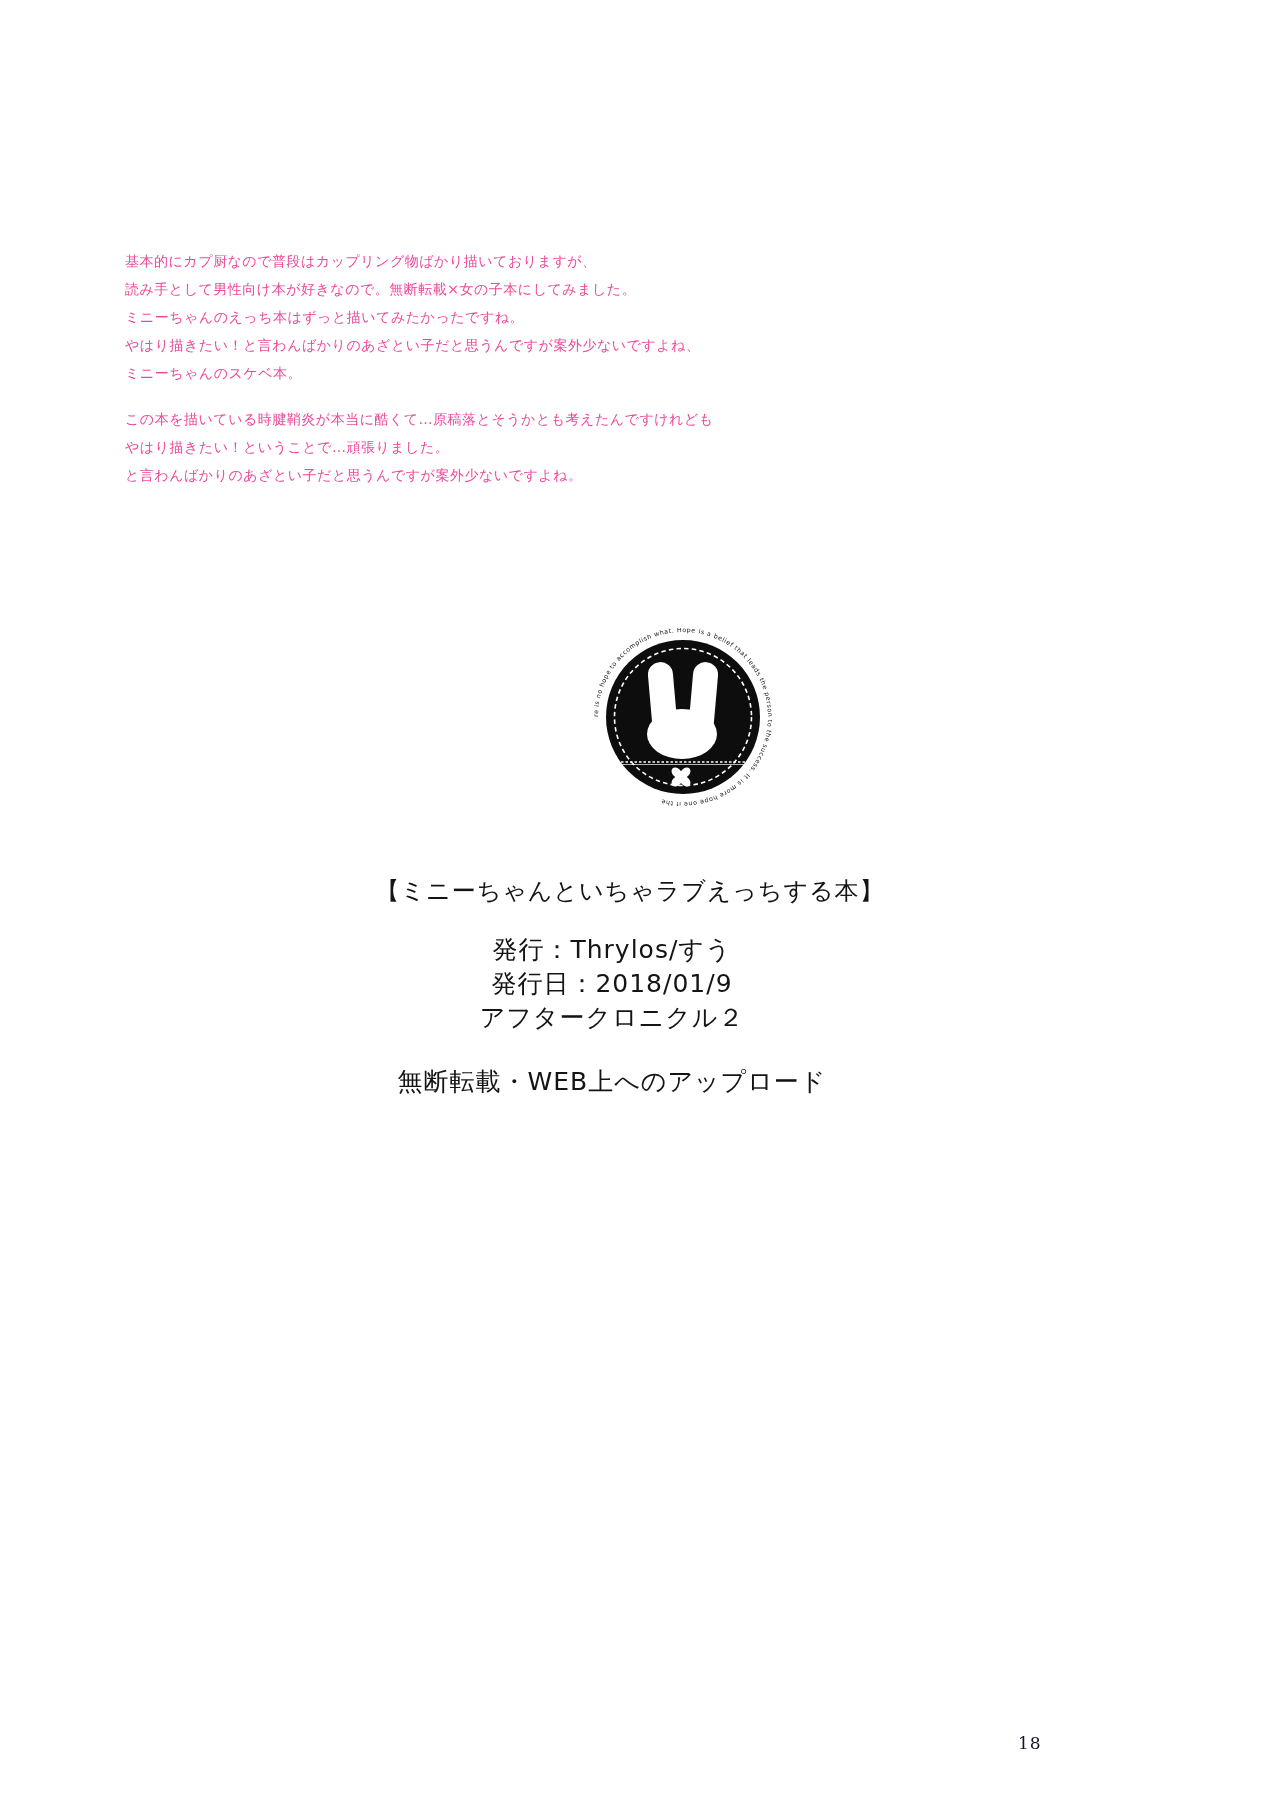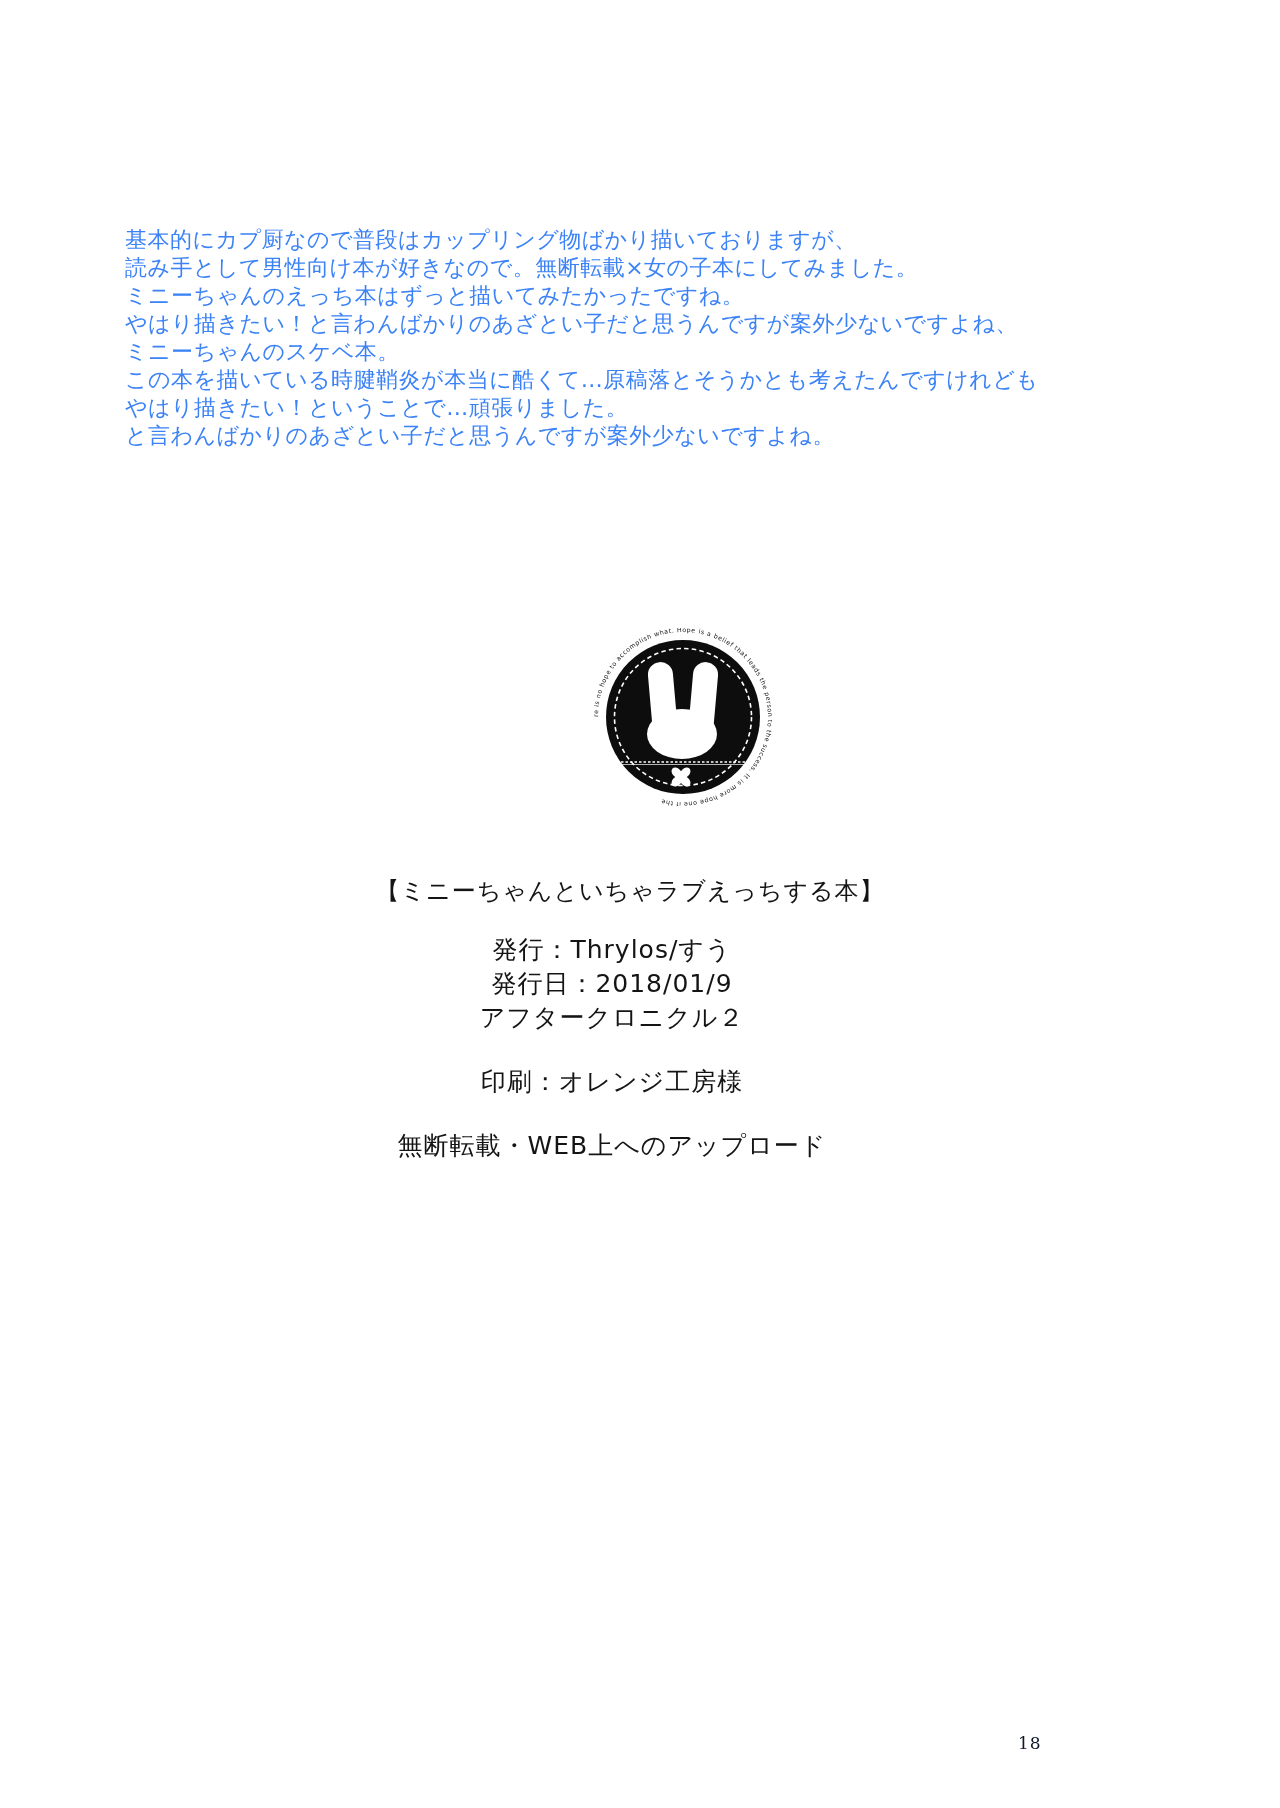--- a/index.html
+++ b/index.html
@@ -6,28 +6,28 @@
   body{
     width:1280px;height:1808px;
     background:#ffffff;
     position:relative;
     overflow:hidden;
     font-family:"DejaVu Sans","Liberation Sans",sans-serif;
     color:#1b1b1b;
   }
   .afterword{
     position:absolute;
-    left:125px;top:226px;
+    left:125px;top:247px;
     width:940px;
-    font-size:22px;
+    font-size:14px;
     line-height:28px;
     letter-spacing:0.5px;
-    color:#3b82f6;
+    color:#ec4899;
   }
-  .afterword .para2{}
+  .afterword .para2{margin-top:18px;}
   .afterword div{white-space:nowrap;}
   .logo-wrap{
     position:absolute;
     left:594px;top:628px;
     width:178px;height:178px;
   }
   .colophon{
     position:absolute;
     left:0;top:874px;
     width:1224px;
@@ -114,17 +114,16 @@
         </g>
     </g>
   </svg>
 </div>
 
 <div class="colophon">
   <div class="title">【ミニーちゃんといちゃラブえっちする本】</div>
   <div>発行：Thrylos/すう</div>
   <div>発行日：2018/01/9</div>
   <div>アフタークロニクル２</div>
-  <div class="gap30">印刷：オレンジ工房様</div>
   <div class="gap30">無断転載・WEB上へのアップロード</div>
 </div>
 
 <div class="page-number">18</div>
 
 </body></html>

